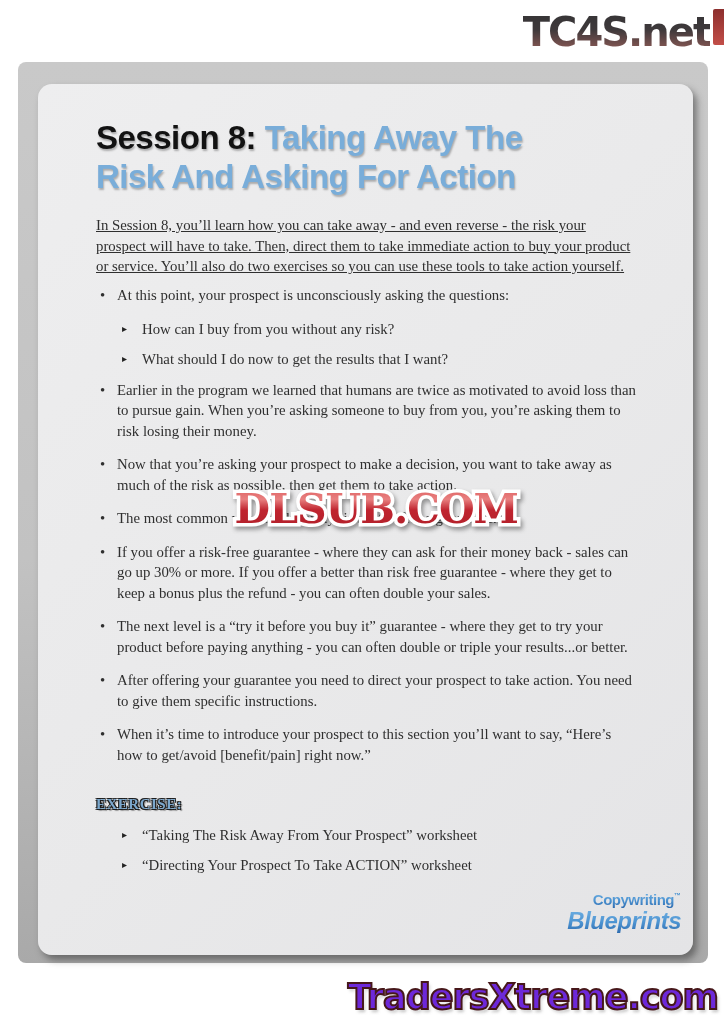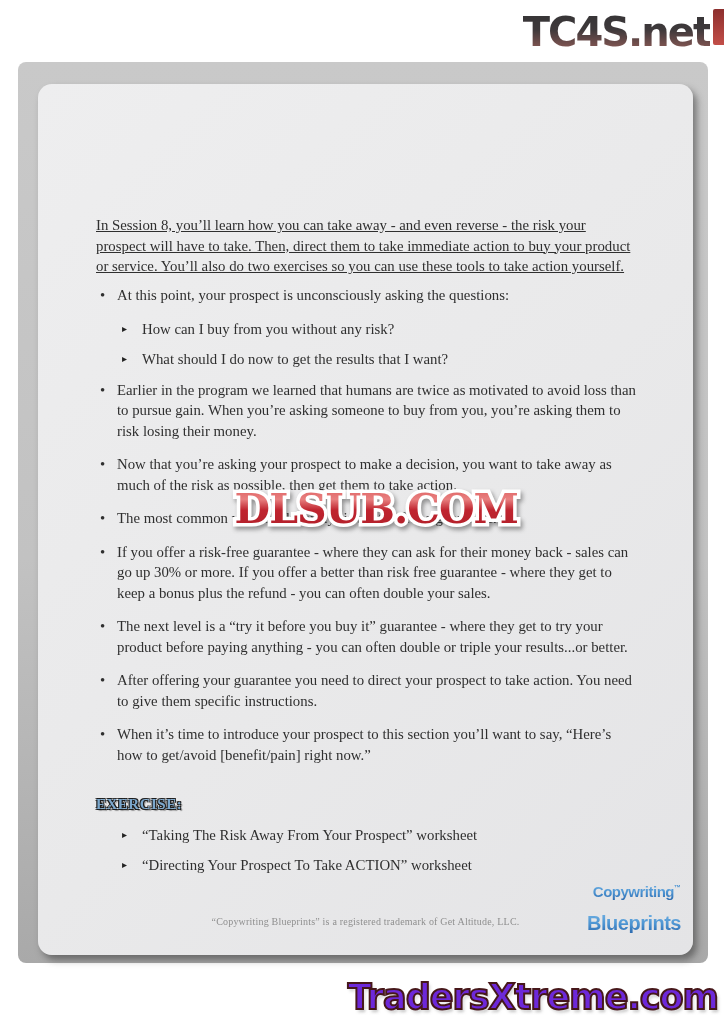--- a/index.html
+++ b/index.html
@@ -80,23 +80,23 @@
     position:absolute;right:12px;bottom:22px;text-align:right;
     font-family:"Liberation Sans", sans-serif;font-weight:bold;line-height:1;
   }
   .brand .l1{
     font-size:15px;letter-spacing:-0.5px;
     background:linear-gradient(180deg,#6fb0e2 0%,#4d94d2 55%,#2e6cb0 100%);
     -webkit-background-clip:text;background-clip:text;color:transparent;
   }
   .brand .tm{font-size:7px;vertical-align:top;color:#4d94d2;}
   .brand .l2{
-    font-size:20px;letter-spacing:-0.5px;margin-top:13px;
+    font-size:24px;letter-spacing:-0.5px;margin-top:1px;
     background:linear-gradient(180deg,#6fb0e2 0%,#4d94d2 55%,#2e6cb0 100%);
-    -webkit-background-clip:text;background-clip:text;color:transparent;
+    -webkit-background-clip:text;background-clip:text;color:transparent;font-style:italic;
   }
 
   
   .dlsub{
     position:absolute;left:222px;top:482px;width:296px;height:54px;
     text-align:right;
     font-family:"DejaVu Serif", serif;font-weight:bold;font-size:41px;line-height:54px;
     letter-spacing:-1px;
   }
   .dlsub .outline{
@@ -121,20 +121,23 @@
 </style>
 </head>
 <body>
 
 <div class="tc4s">TC4S.net</div>
 <div class="tc4s-bar"></div>
 
 <div class="frame"></div>
 <div class="page">
 
+  <div class="title">
+    <span>Session 8: </span><span class="hl">Taking Away The Risk And Asking For Action</span>
+  </div>
 
   <div class="intro">In Session 8, you’ll learn how you can take away - and even reverse - the risk your prospect will have to take. Then, direct them to take immediate action to buy your product or service. You’ll also do two exercises so you can use these tools to take action yourself.</div>
 
   <div class="content">
     <div>
         <div class="bullet-item">
           <span class="dot">•</span>
           <div class="btext">At this point, your prospect is unconsciously asking the questions:</div>
         </div>
         <div class="sub-item">
@@ -180,21 +183,20 @@
           <span class="arrow">▸</span>
           <div class="stext">“Taking The Risk Away From Your Prospect” worksheet</div>
         </div>
         <div class="sub-item">
           <span class="arrow">▸</span>
           <div class="stext">“Directing Your Prospect To Take ACTION” worksheet</div>
         </div>
       </div>
   </div>
 
-  <div class="trademark">“Copywriting Blueprints” is a registered trademark of Get Altitude, LLC.</div>
 
   <div class="brand">
     <div><span class="l1">Copywriting</span><span class="tm">™</span></div>
     <div class="l2">Blueprints</div>
   </div>
 
 </div>
 
 <div class="dlsub">
   <div class="outline">DLSUB.COM</div>

